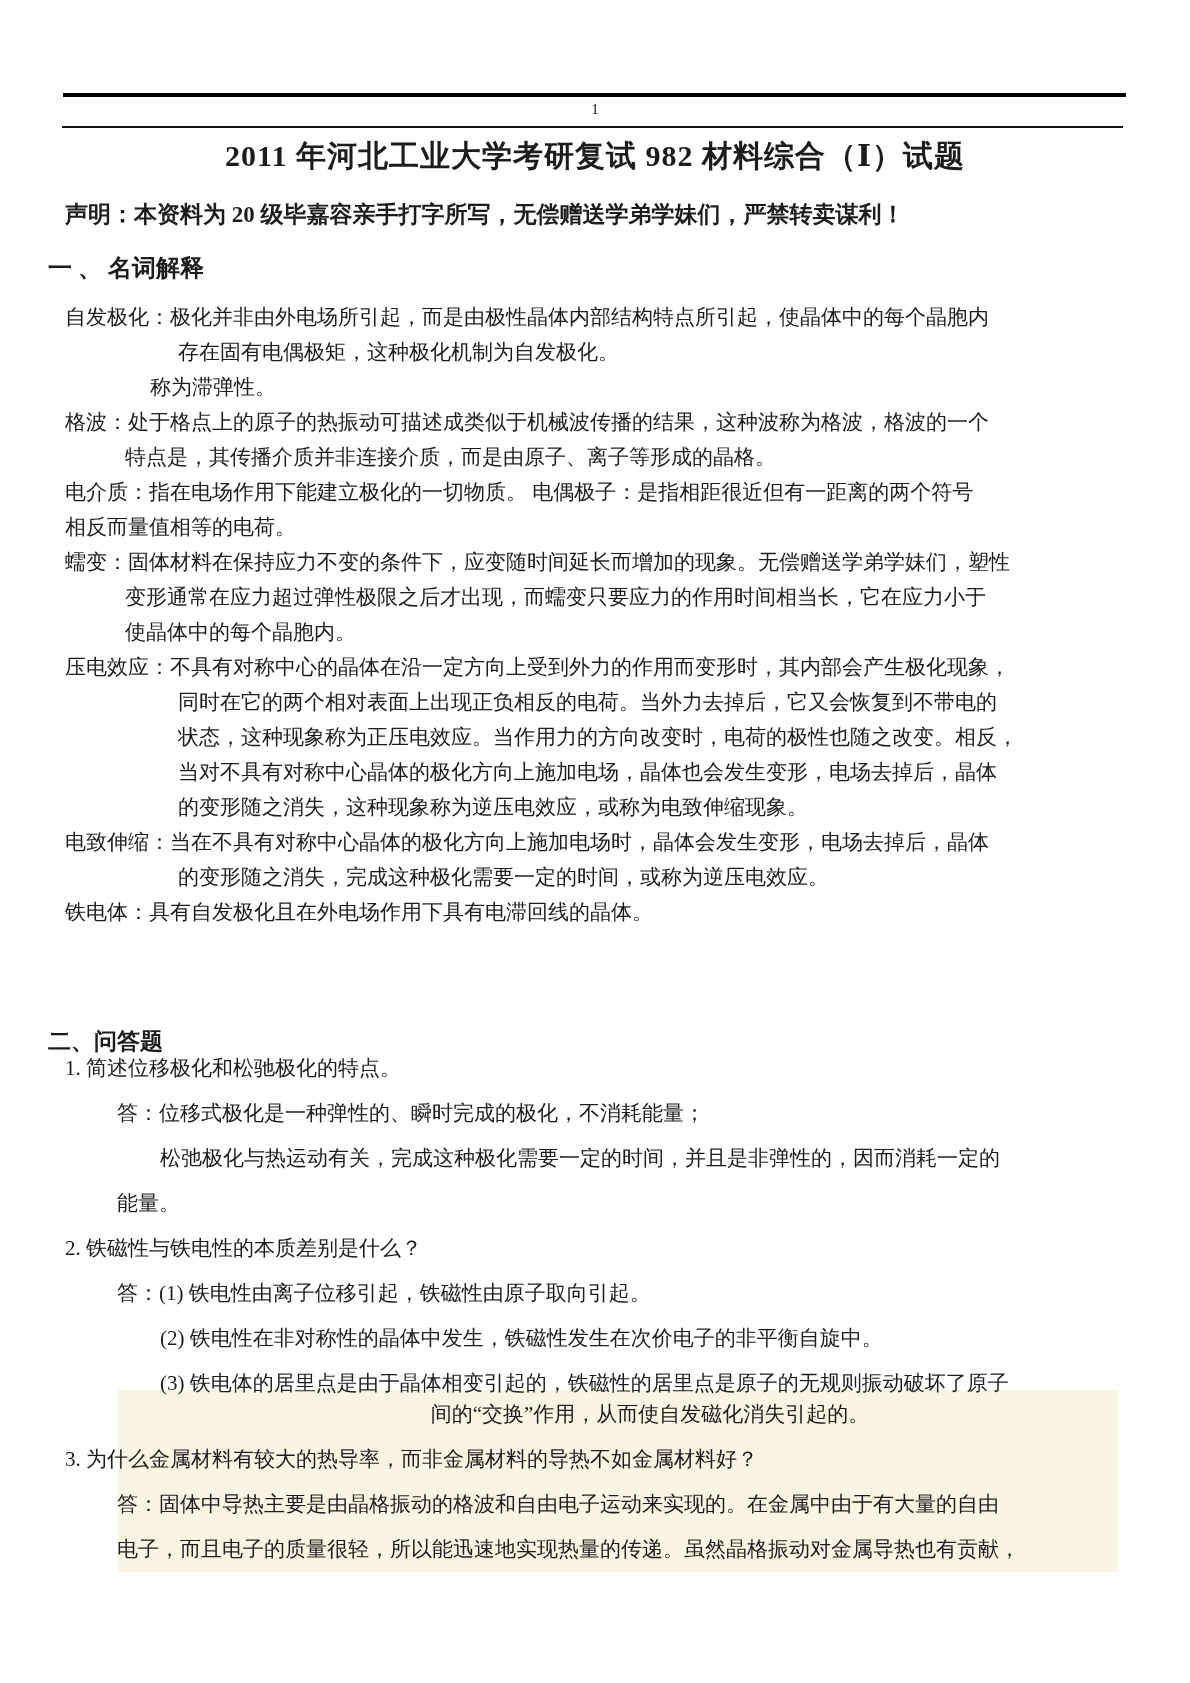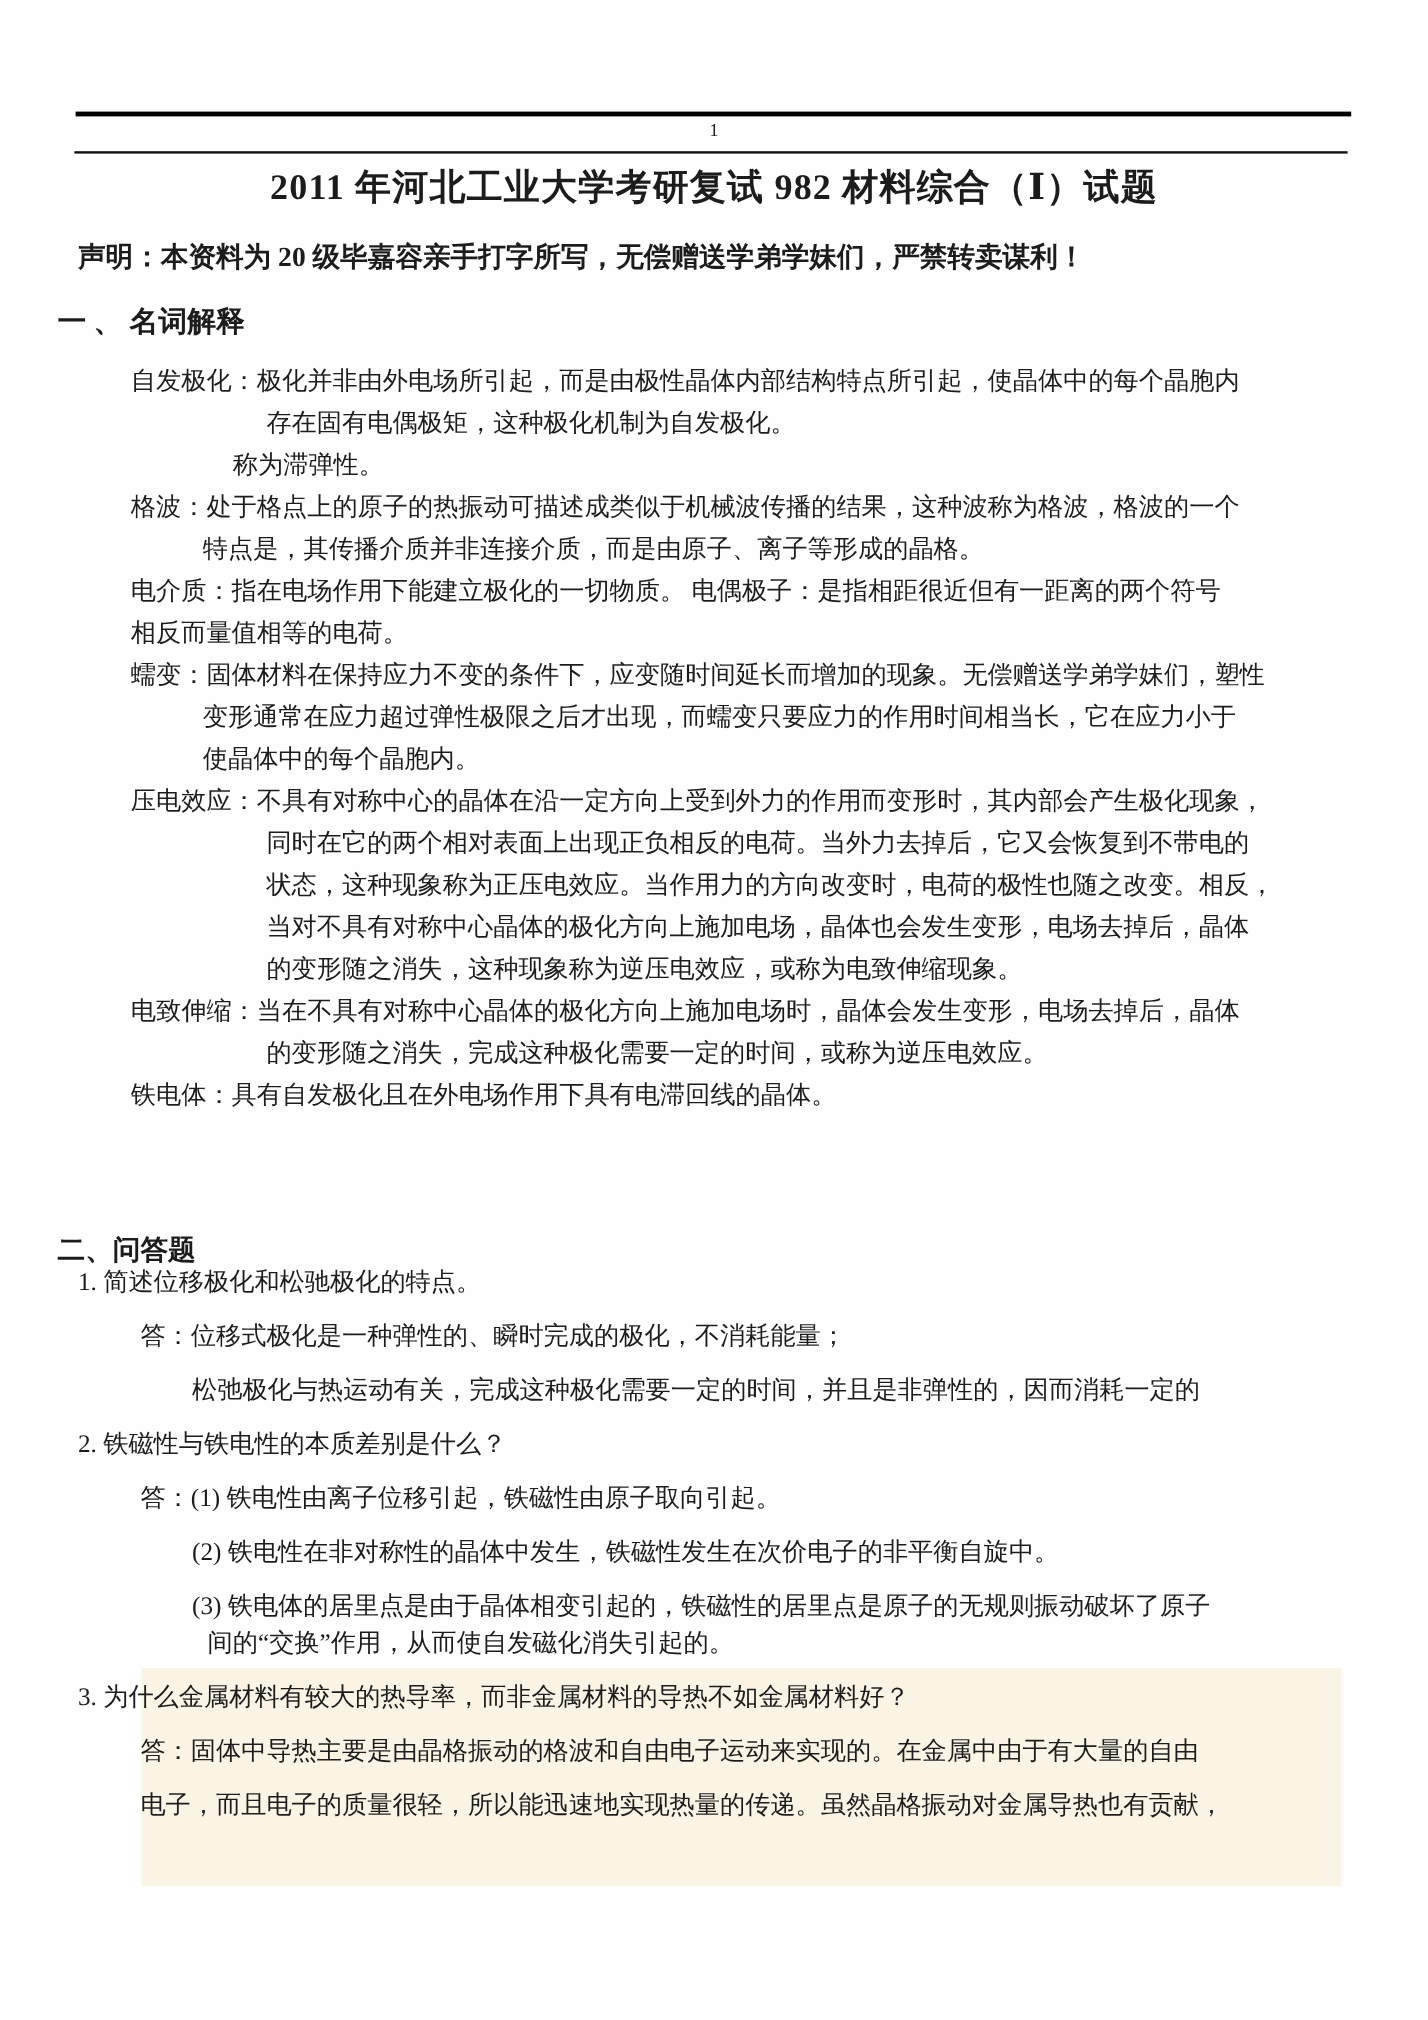--- a/index.html
+++ b/index.html
@@ -23,35 +23,35 @@
   .doc-title { left: 0; top: 136px; width: 100%; text-align: center;
                font-size: 30px; font-weight: bold; letter-spacing: 1px; white-space: nowrap; }
   .declaration { left: 65px; top: 199px; width: 1060px;
                  font-size: 23px; font-weight: bold; white-space: nowrap; }
   .sec-heading { left: 48px; font-size: 24px; font-weight: bold; white-space: nowrap; }
   .h-sec1 { top: 252px; }
   .h-sec2 { top: 1000px; font-size: 23px; margin-top: 26px; }
 
   
   .sec1-body { left: 65px; top: 300px; width: 1062px; font-size: 21px; }
-  .sec1-body .ln { line-height: 35px; white-space: nowrap; margin-left: 44px; }
+  .sec1-body .ln { line-height: 35px; white-space: nowrap; }
 
   
   .sec2-body { left: 65px; top: 1046px; width: 1062px; font-size: 21px; }
   .sec2-body .ln { line-height: 45px; white-space: nowrap; position: relative; z-index: 1; }
 
   
   .ind-0 { padding-left: 0; }
   .ind-1 { padding-left: 60px; }
   .ind-2 { padding-left: 85px; }
   .ind-3 { padding-left: 113px; }
   .ind-a { padding-left: 52px; }
   .ind-b { padding-left: 95px; }
   .ind-c { padding-left: 108px; }
-  .pull-up { margin-top: -14px; }
+  .pull-up { margin-top: -14px; text-align: center; }
 
   
   .highlight { left: 118px; top: 1390px; width: 1000px; height: 182px;
                background: #faf4e4; z-index: 0; }
 </style>
 </head>
 <body>
 
 <div class="abs rule-top"></div>
 <div class="abs page-num">1</div>
@@ -82,20 +82,21 @@
   <div class="ln ind-0">电致伸缩：当在不具有对称中心晶体的极化方向上施加电场时，晶体会发生变形，电场去掉后，晶体</div>
   <div class="ln ind-3">的变形随之消失，完成这种极化需要一定的时间，或称为逆压电效应。</div>
   <div class="ln ind-0">铁电体：具有自发极化且在外电场作用下具有电滞回线的晶体。</div>
 </div>
 
 <div class="abs sec-heading h-sec2">二、问答题</div>
 <div class="abs sec2-body">
   <div class="ln ind-0">1. 简述位移极化和松驰极化的特点。</div>
   <div class="ln ind-a">答：位移式极化是一种弹性的、瞬时完成的极化，不消耗能量；</div>
   <div class="ln ind-b">松弛极化与热运动有关，完成这种极化需要一定的时间，并且是非弹性的，因而消耗一定的</div>
+  <div class="ln ind-a">能量。</div>
   <div class="ln ind-0">2. 铁磁性与铁电性的本质差别是什么？</div>
   <div class="ln ind-a">答：(1) 铁电性由离子位移引起，铁磁性由原子取向引起。</div>
   <div class="ln ind-b">(2) 铁电性在非对称性的晶体中发生，铁磁性发生在次价电子的非平衡自旋中。</div>
   <div class="ln ind-b">(3) 铁电体的居里点是由于晶体相变引起的，铁磁性的居里点是原子的无规则振动破坏了原子</div>
   <div class="ln ind-c pull-up">间的“交换”作用，从而使自发磁化消失引起的。</div>
   <div class="ln ind-0">3. 为什么金属材料有较大的热导率，而非金属材料的导热不如金属材料好？</div>
   <div class="ln ind-a">答：固体中导热主要是由晶格振动的格波和自由电子运动来实现的。在金属中由于有大量的自由</div>
   <div class="ln ind-a">电子，而且电子的质量很轻，所以能迅速地实现热量的传递。虽然晶格振动对金属导热也有贡献，</div>
 </div>
 

